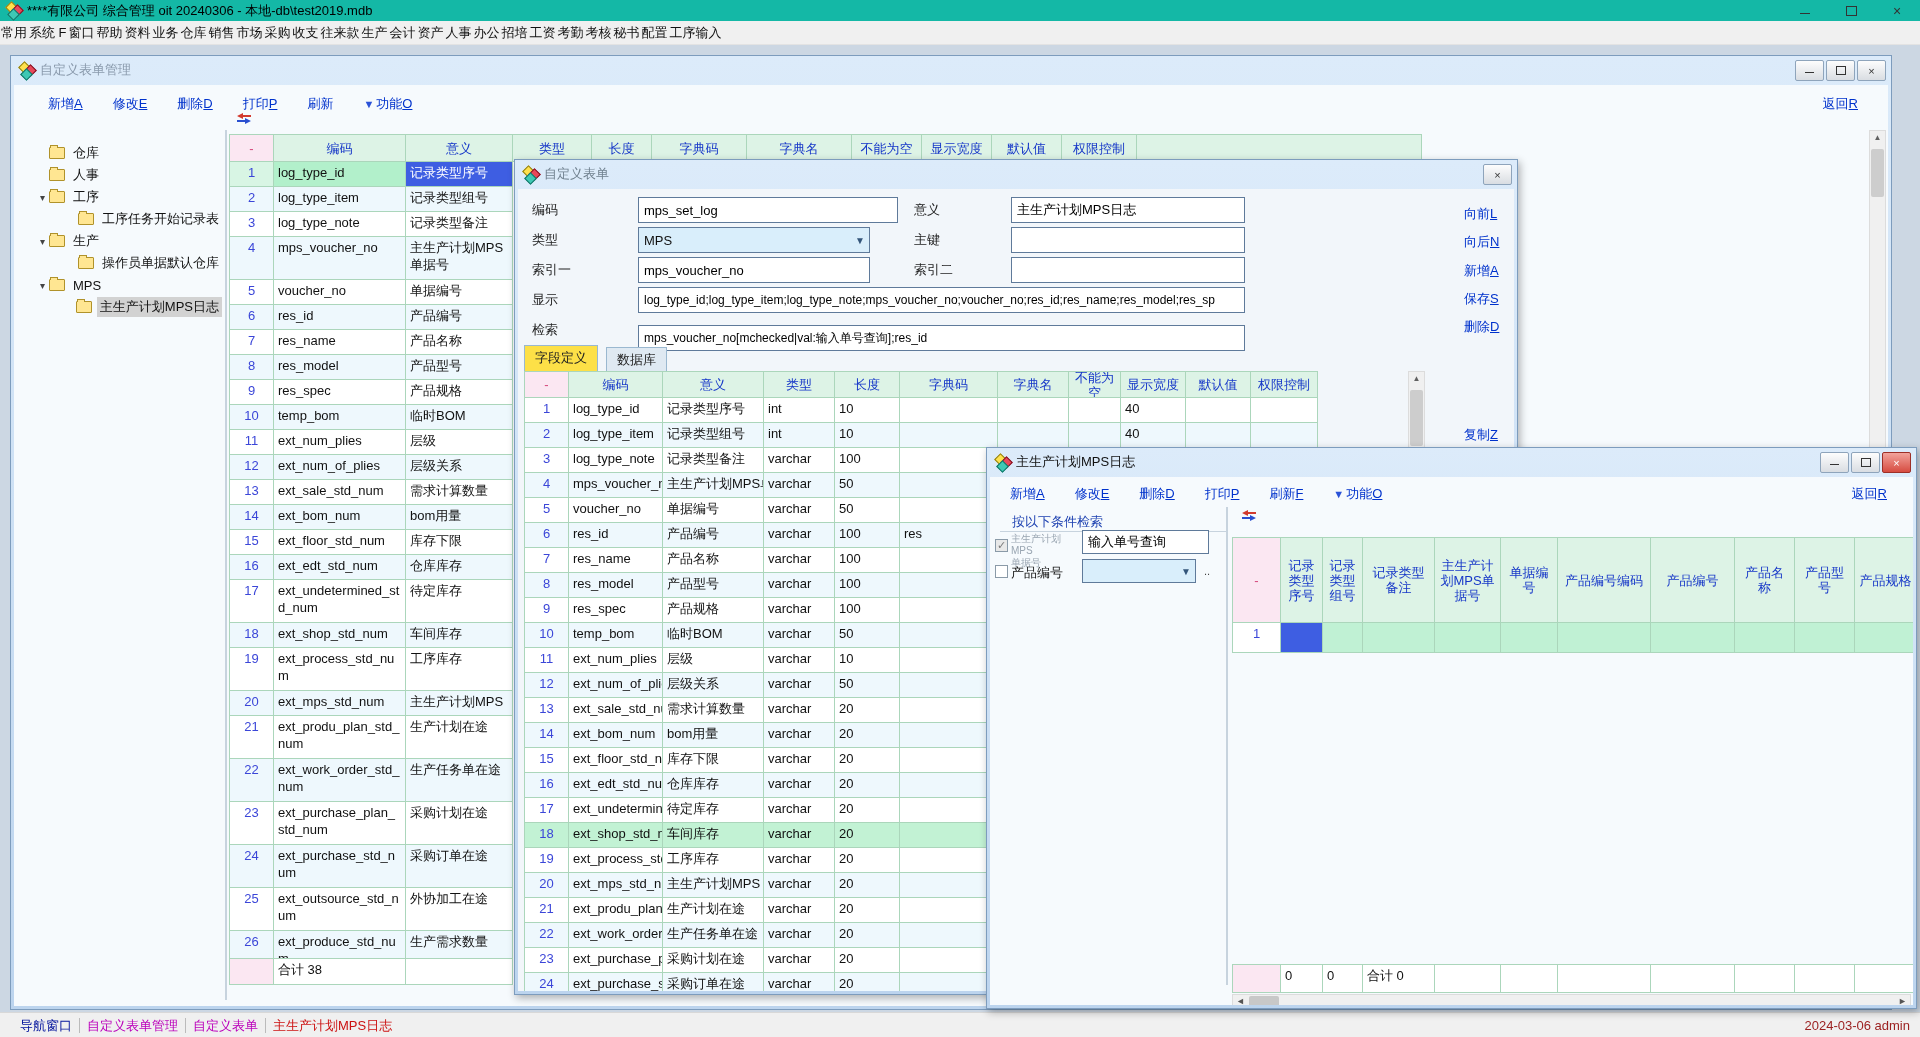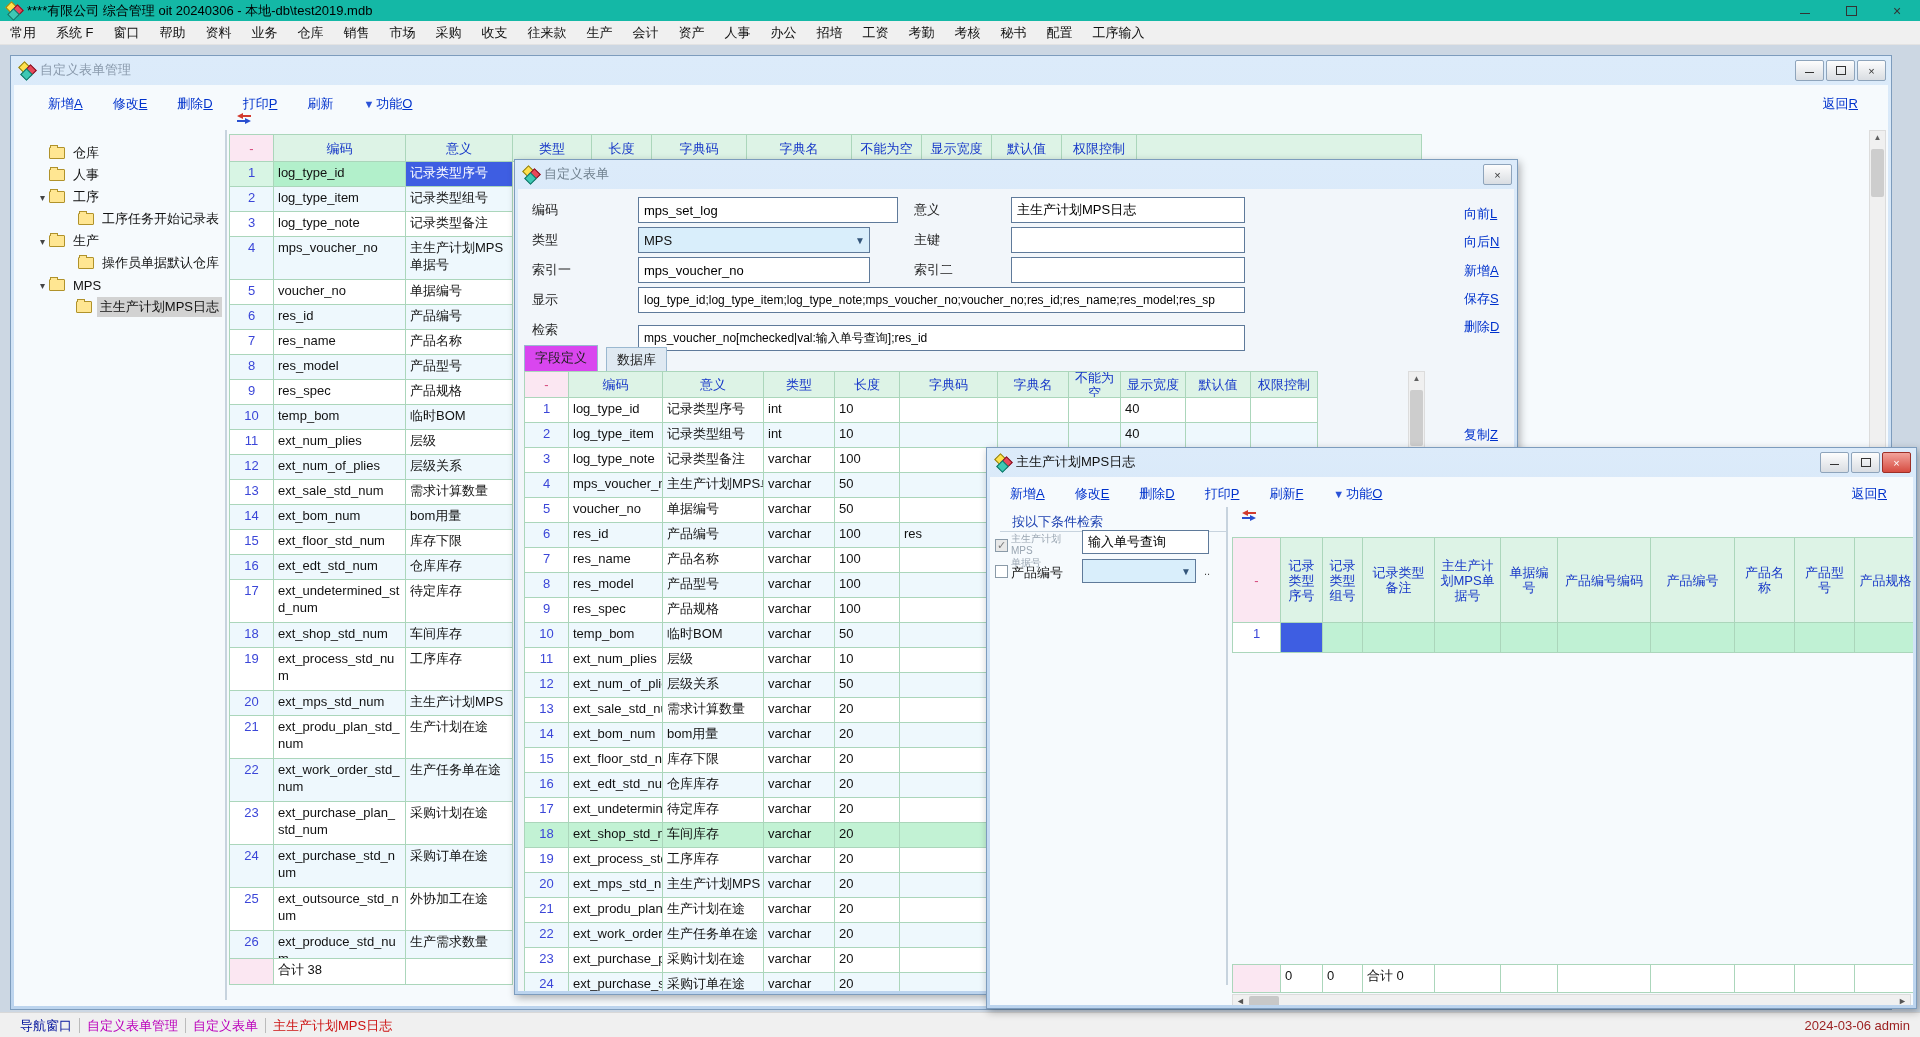--- a/index.html
+++ b/index.html
@@ -9,21 +9,21 @@
   
   .titlebar{left:0;top:0;width:1920px;height:21px;background:#14b8a6;display:flex;align-items:center}
   .apptitle{margin-left:6px;font-size:13px;color:#000}
   .wincontrols{position:absolute;right:0;top:0;height:21px;display:flex}
   .wc-btn{width:46px;height:21px;display:flex;align-items:center;justify-content:center;color:#333}
   .g-min{width:10px;border-bottom:1px solid #333;height:6px}
   .g-max{width:9px;height:8px;border:1px solid #333}
   .g-x{font-size:14px;line-height:14px}
   
   .menubar{left:0;top:21px;width:1920px;height:23px;background:#f0f0f0;display:flex;align-items:center;border-bottom:1px solid #e3e3e3}
-  .menu-item{padding:0 10px;white-space:nowrap;color:#111}
+  .menu-item{padding:0 1px;white-space:nowrap;color:#111}
   
   .win{border:1px solid #7d9cbd;background:linear-gradient(#dcebfa,#bcd4ee);box-sizing:border-box}
   .wtitle{height:28px;display:flex;align-items:center;padding-left:8px}
   .wtitle .ttext{margin-left:6px}
   .wclient{position:absolute;left:3px;right:3px;top:29px;bottom:3px;background:#f6fafd;overflow:hidden}
   .tbtns{position:absolute;top:4px;right:5px;display:flex;gap:2px}
   .tbtn{width:27px;height:19px;background:linear-gradient(#fdfdfd,#d9dde2);border:1px solid #8ea4bb;border-radius:2px;
         display:flex;align-items:center;justify-content:center;color:#333;font-size:11px}
   .tbtn.red{background:linear-gradient(#f2a39b,#d64c41);color:#fff;border-color:#9d2f27}
   
@@ -95,21 +95,21 @@
   .vthumb{position:absolute;left:1px;width:13px;background:#cdcdcd;border-radius:2px}
   .sarrow{position:absolute;left:0;width:15px;text-align:center;font-size:8px;color:#606060}
   .hscroll{position:absolute;height:15px;background:#f0f0f0;border:1px solid #dcdcdc;box-sizing:border-box}
   .hthumb{position:absolute;top:1px;height:11px;background:#c8c8c8;border-radius:2px}
   
   .swapicon{position:absolute;width:18px;height:13px}
   .swapicon svg{display:block}
   
   .tab{position:absolute;height:24px;box-sizing:border-box;border:1px solid #9ab8d0;border-bottom:none;
        padding:3px 10px 0;background:#dfe9f2;color:#222}
-  .tab.active{background:#d946ef;height:26px;z-index:2}
+  .tab.active{background:#fde047;height:26px;z-index:2}
   
   .cb{position:absolute;width:13px;height:13px;border:1px solid #8a9aa8;background:#fff;box-sizing:border-box;
       font-size:11px;line-height:11px;text-align:center}
   .cb.checked{background:#e8e8e8;color:#7a7a7a}
   
   .statusbar{left:0;top:1012px;width:1920px;height:25px;background:#f0f0f0;border-top:1px solid #d8d8d8;
              display:flex;align-items:center}
   .sb-sep{width:1px;height:15px;background:#bbb;margin:0 7px}
   .sb-right{position:absolute;right:10px;color:#9c2222}
   .c-nav{color:#00119c}.c-mag{color:#bb00bb}.c-red{color:#cc1111}

